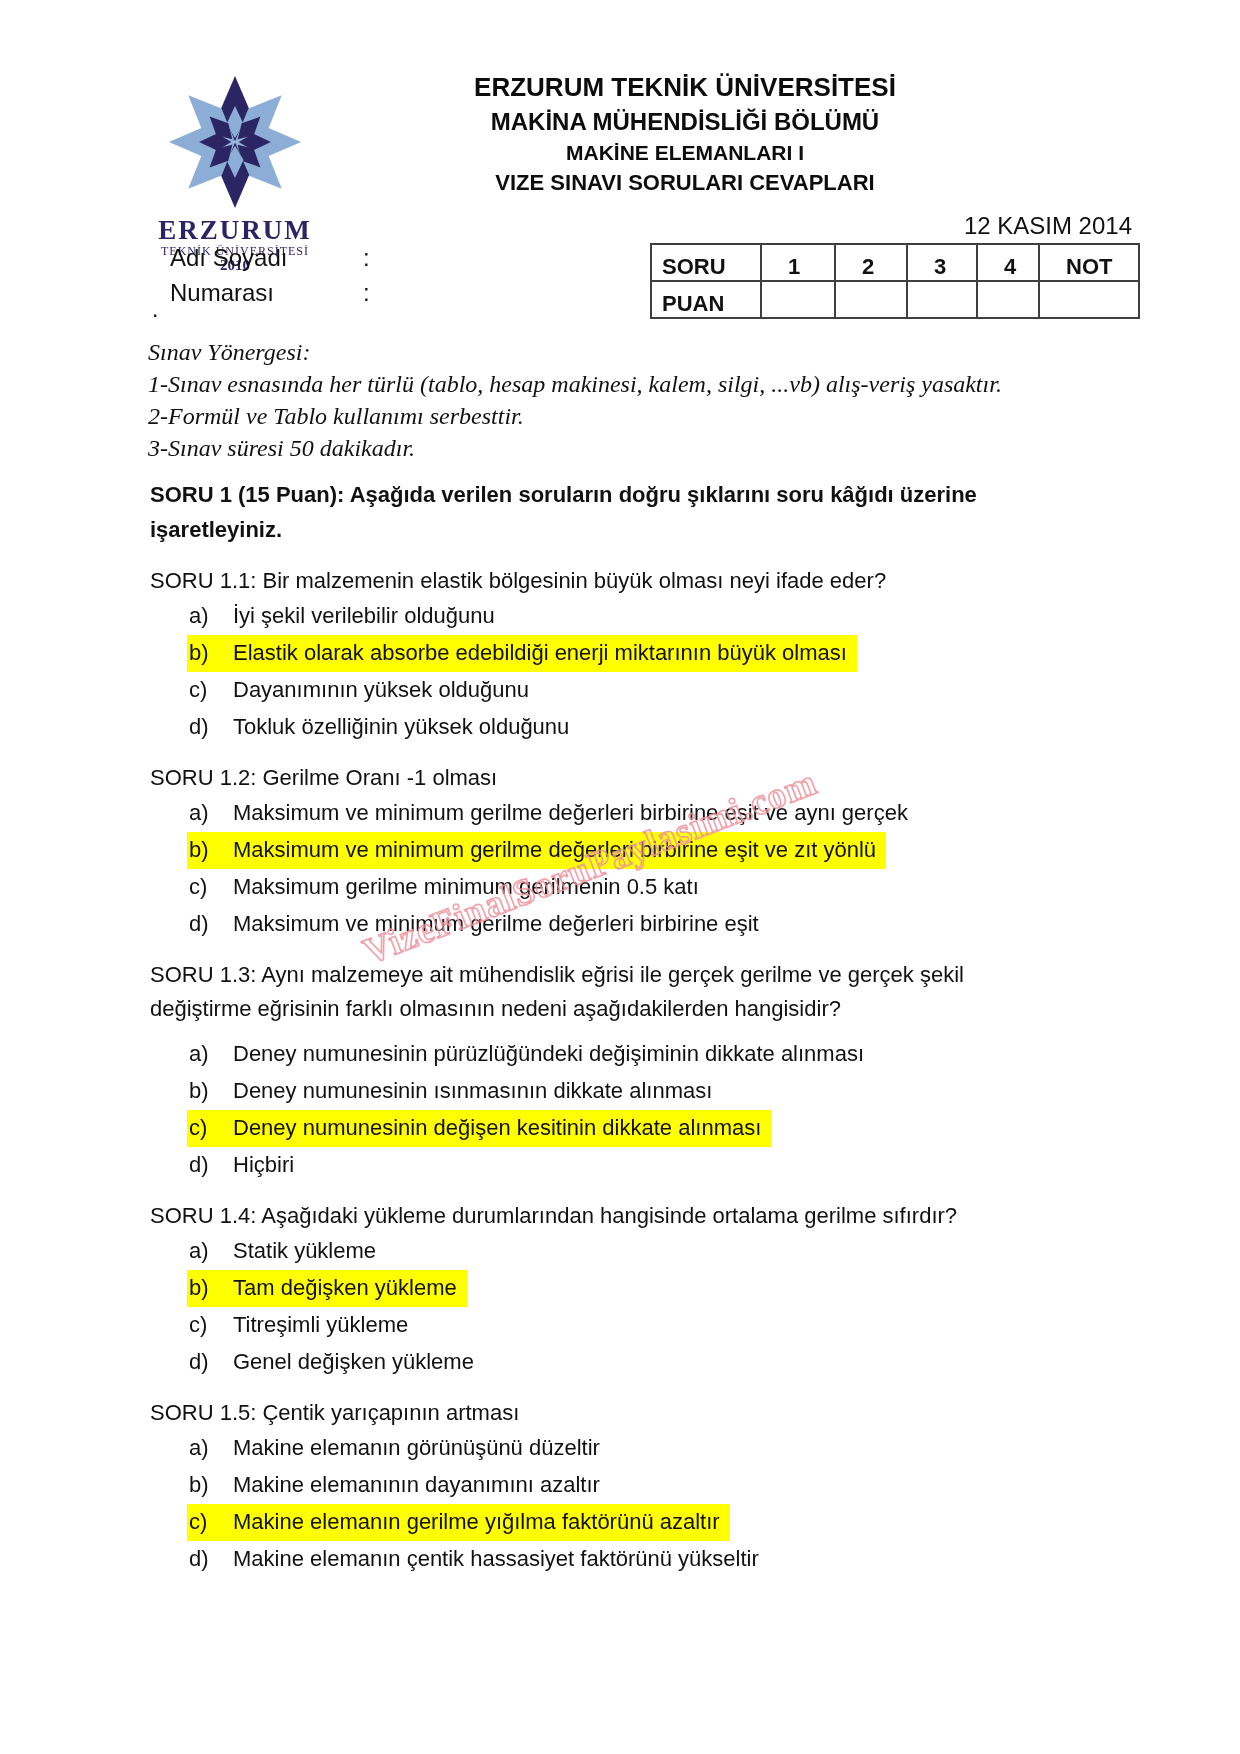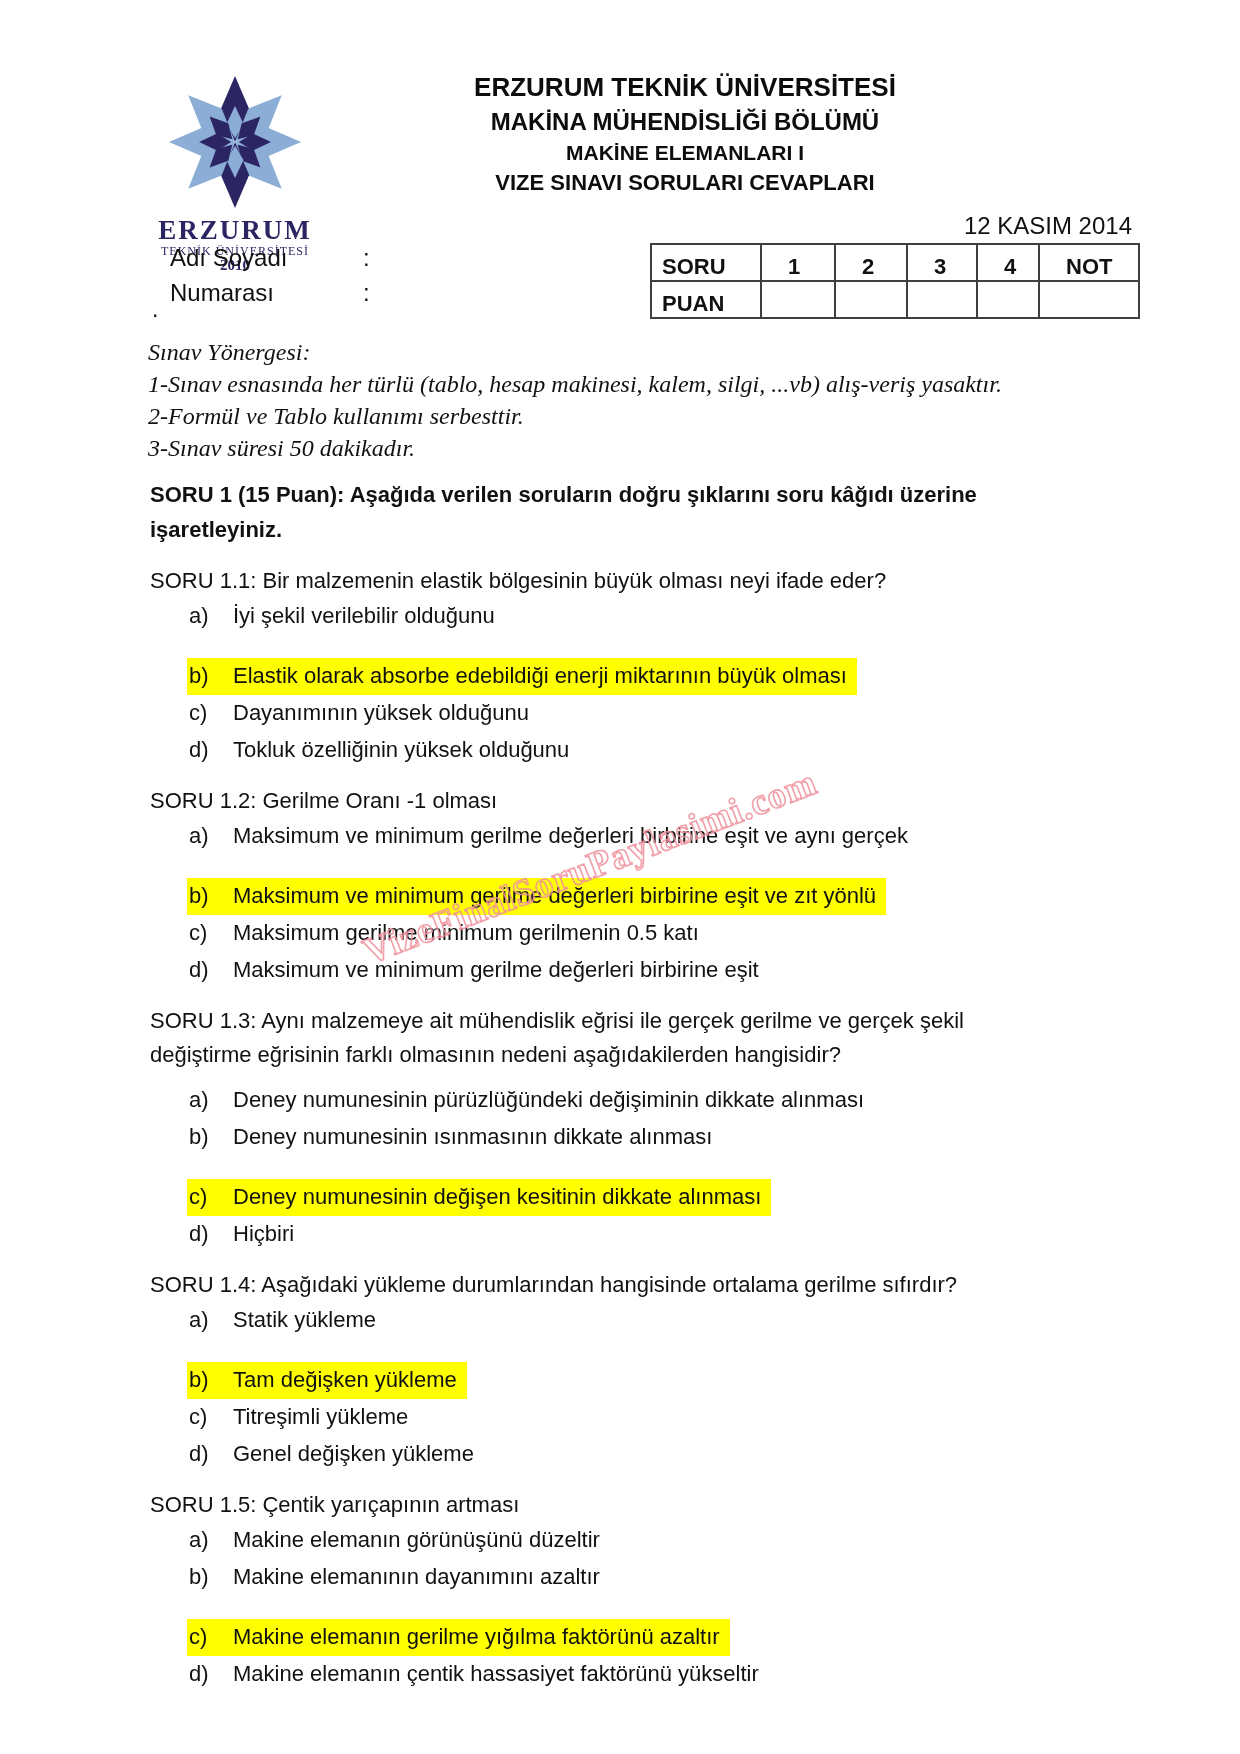--- a/index.html
+++ b/index.html
@@ -43,21 +43,21 @@
   
   .section-heading { position:absolute; left:150px; top:477px; width:880px;
     font-weight:700; font-size:22px; line-height:35px; }
 
   
   .questions { position:absolute; left:150px; top:564px; width:890px; font-size:22px; }
   .question { margin-bottom:15px; }
   .q-text { line-height:34px; }
   .option { line-height:34px; padding-left:37px; }
   .opt-band { display:inline-block; padding:1px 10px 2px 2px; }
-  .opt-band.hl { background:var(--hl, #ffff00);margin-top:23px; }
+  .opt-band.hl { background:var(--hl, #ffff00); }
   .opt-letter { display:inline-block; width:44px; }
   .question:nth-child(3) .options { margin-top:10px; }
   .question:nth-child(4) { margin-top:14px; }
 
   
   .watermark { position:absolute; left:310px; top:845px; width:560px; text-align:center;
     font-family:"Liberation Serif", serif; font-weight:700; font-size:37px; letter-spacing:1px;
     transform:rotate(-21deg); color:rgba(255,246,246,0.10);
     -webkit-text-stroke:1.6px rgba(239,143,154,0.85);
     pointer-events:none; z-index:5; }

